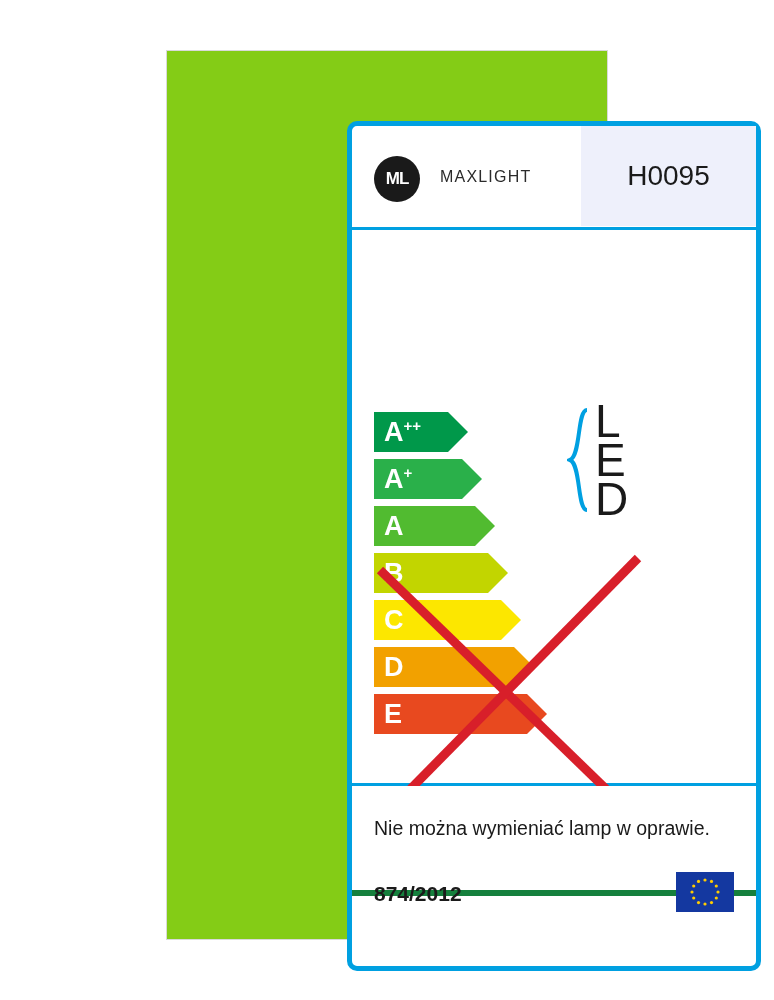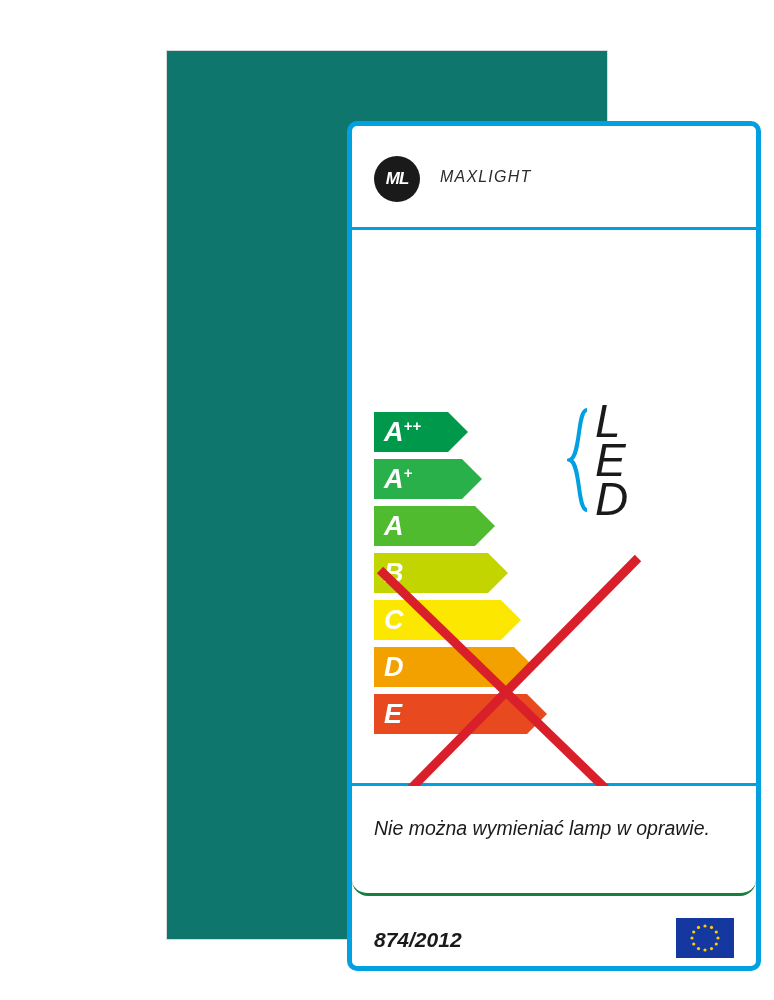--- a/index.html
+++ b/index.html
@@ -14,22 +14,21 @@
     width: 774px; height: 1000px;
     background: #ffffff;
   }
 
   
   .label-outer {
     position: absolute;
     left: 166px; top: 50px;
     width: 442px; height: 890px;
     border: 1px solid #d9d9d9;
-    background: #0f766e;
-    font-style: italic;
+    background: #84cc16;
   }
 
   
   .label-blue {
     position: absolute;
     left: 180px; top: 70px;
     width: 414px; height: 850px;
     border: 5px solid #00a0e1;
     border-radius: 10px;
     background: #ffffff;
@@ -175,36 +174,35 @@
     left: 0; top: 0;
     width: 404px; height: 396px;
     pointer-events: none;
   }
 
   
   .note-row {
     position: absolute;
     left: 0; top: 660px;
     width: 404px; height: 110px;
-    border-bottom: 3px solid #15803d;
-    border-radius: 16px;
+    border-bottom: 6px solid #15803d;
   }
   .note-text {
     position: absolute;
     left: 22px; top: 28px;
     width: 360px;
     font-size: 19.5px;
     line-height: 29px;
     color: #1a1a1a;
   }
 
   
   .footer {
     position: absolute;
-    left: 0; top: 778px;
+    left: 0; top: 732px;
     width: 404px; height: 70px;
   }
   .reg-text {
     position: absolute;
     left: 22px; top: 24px;
     font-size: 21px;
     font-weight: bold;
     color: #1a1a1a;
   }
   .eu-flag {
@@ -222,20 +220,23 @@
 <body>
 
 <div class="page">
 
   <div class="label-outer">
     <div class="label-blue">
 
       <div class="header">
         <div class="brand-logo">ML</div>
         <div class="brand-name">MAXLIGHT</div>
+        <div class="model-box">
+          <span class="model-text">H0095</span>
+        </div>
       </div>
 
 
       <div class="energy-section">
 
         <div class="arrows">
 
           <div class="arrow-row">
             <div class="arrow" style="width:74px;background:#00984a;color:#00984a">
               <span class="lbl" style="color:#fff"><span>A</span><span class="sup">++</span></span>

